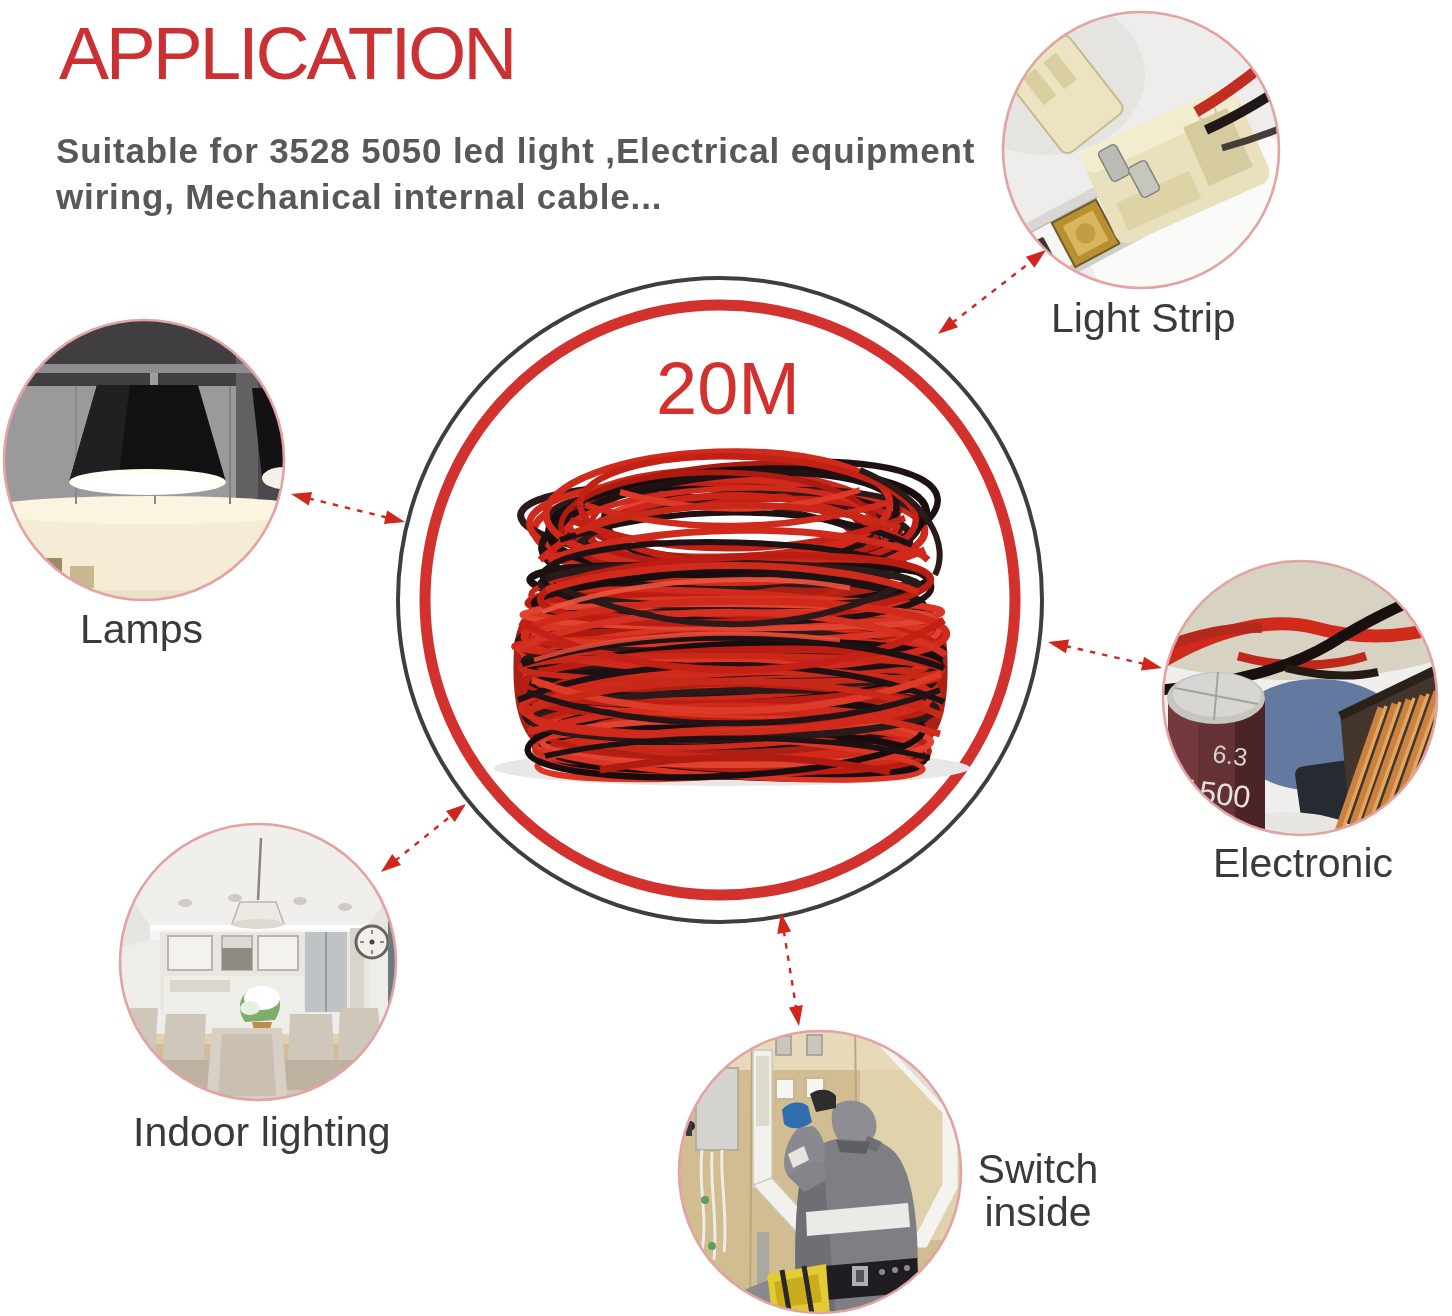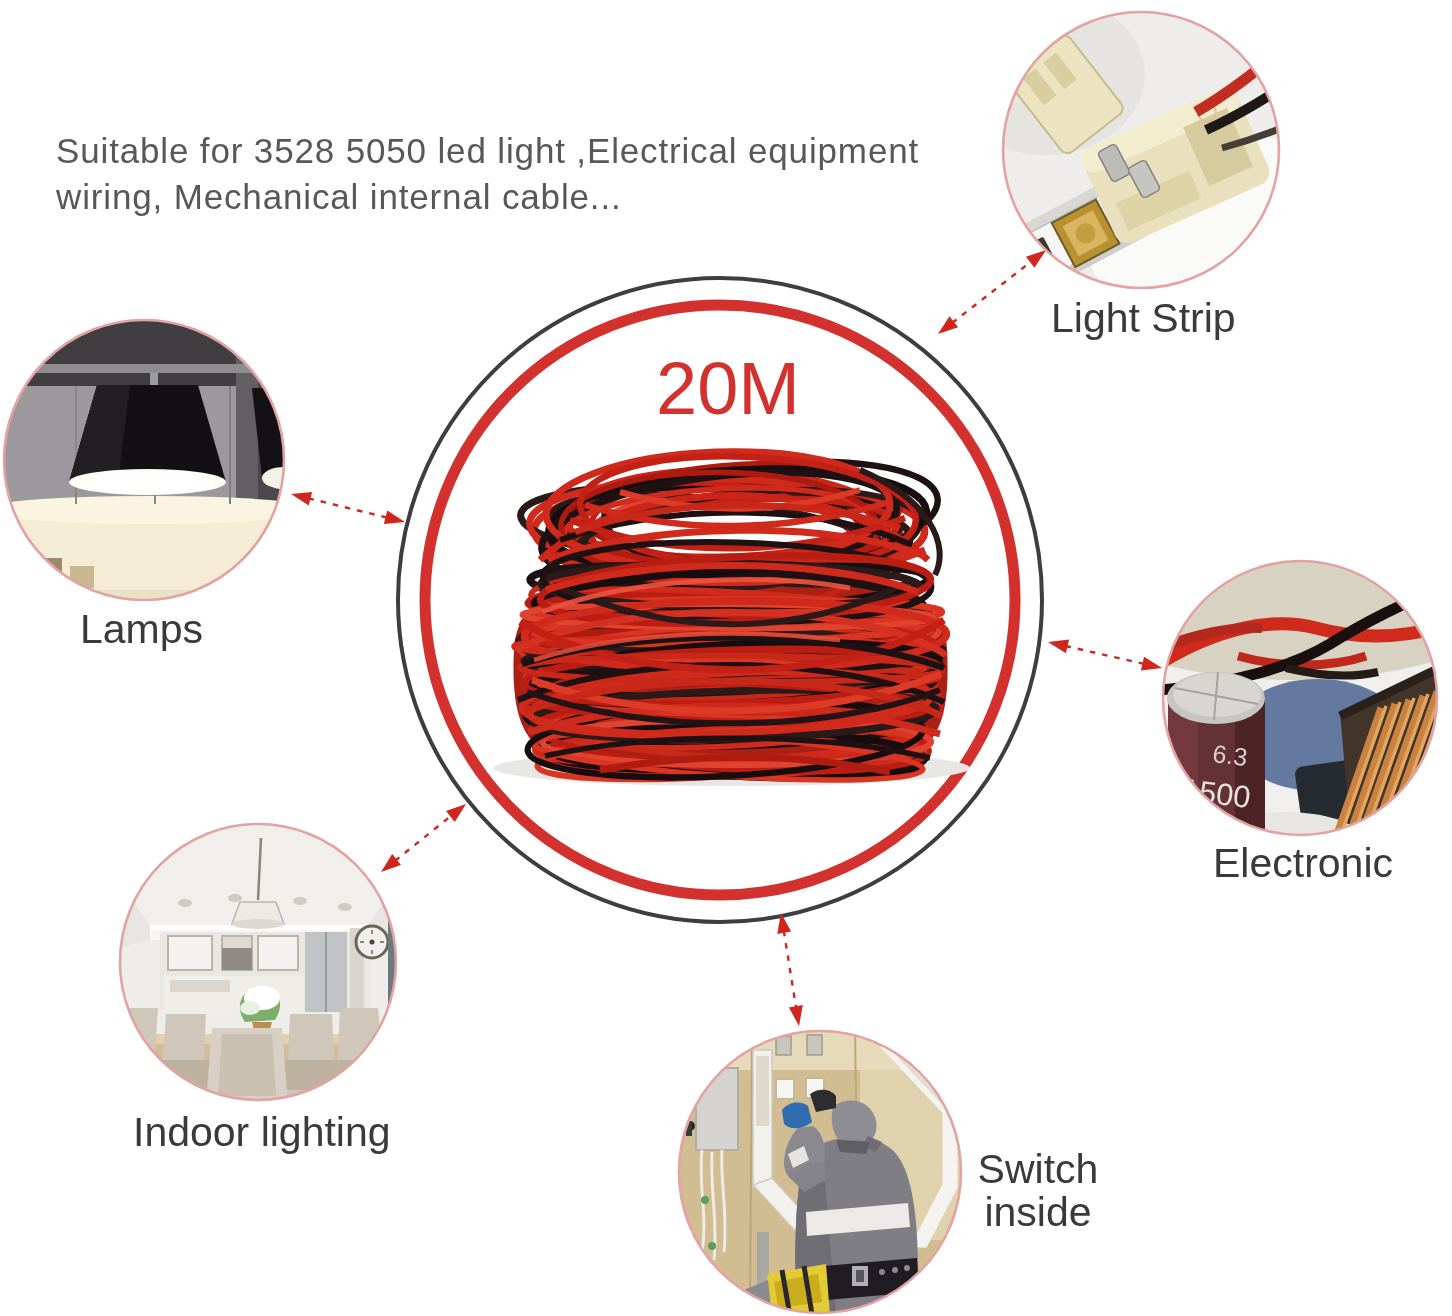--- a/index.html
+++ b/index.html
@@ -1,21 +1,21 @@
 <!DOCTYPE html>
 <html><head>
 <meta charset="utf-8">
 <style>
   html,body { margin:0; padding:0; background:#ffffff; }
   #page { position:relative; width:1452px; height:1316px; overflow:hidden;
           font-family:"Liberation Sans", sans-serif; background:#ffffff; }
   #title { position:absolute; left:59px; top:10px; font-size:75px; color:#cb3133;
            letter-spacing:-3.2px; font-weight:400; }
   #sub { position:absolute; left:56px; top:128px; font-size:35px; color:#58585a;
-         line-height:46px; letter-spacing:0.85px; }
+         line-height:46px; letter-spacing:0.85px;font-weight:bold; }
 </style>
 </head>
 <body>
 <div id="page">
 <svg width="1452" height="1316" viewBox="0 0 1452 1316" style="position:absolute;left:0;top:0">
   <circle cx="720" cy="600" r="322" fill="none" stroke="#3e3e40" stroke-width="4"></circle>
   <circle cx="720" cy="600" r="295" fill="none" stroke="#d2312d" stroke-width="11"></circle>
   <text x="728" y="414" font-size="74" fill="#d2312d" text-anchor="middle">20M</text>
   <ellipse cx="732" cy="768" rx="238" ry="18" fill="#e9e7e5"></ellipse>
 <ellipse cx="732" cy="763" rx="195" ry="10" fill="#dedbd8"></ellipse>
@@ -335,14 +335,15 @@
       <circle cx="820" cy="1172" r="141" fill="none" stroke="#e2a3a2" stroke-width="2.6"></circle>
   <g fill="#3a3a3c" font-size="41">
     <text x="1051" y="332">Light Strip</text>
     <text x="80" y="643">Lamps</text>
     <text x="1213" y="877">Electronic</text>
     <text x="133" y="1146">Indoor lighting</text>
     <text x="1038" y="1183" text-anchor="middle">Switch</text>
     <text x="1038" y="1226" text-anchor="middle">inside</text>
   </g>
 </svg>
+<div id="title">APPLICATION</div>
 <div id="sub">Suitable for 3528 5050 led light ,Electrical equipment<br>wiring, Mechanical internal cable...</div>
 </div>
 
 </body></html>

